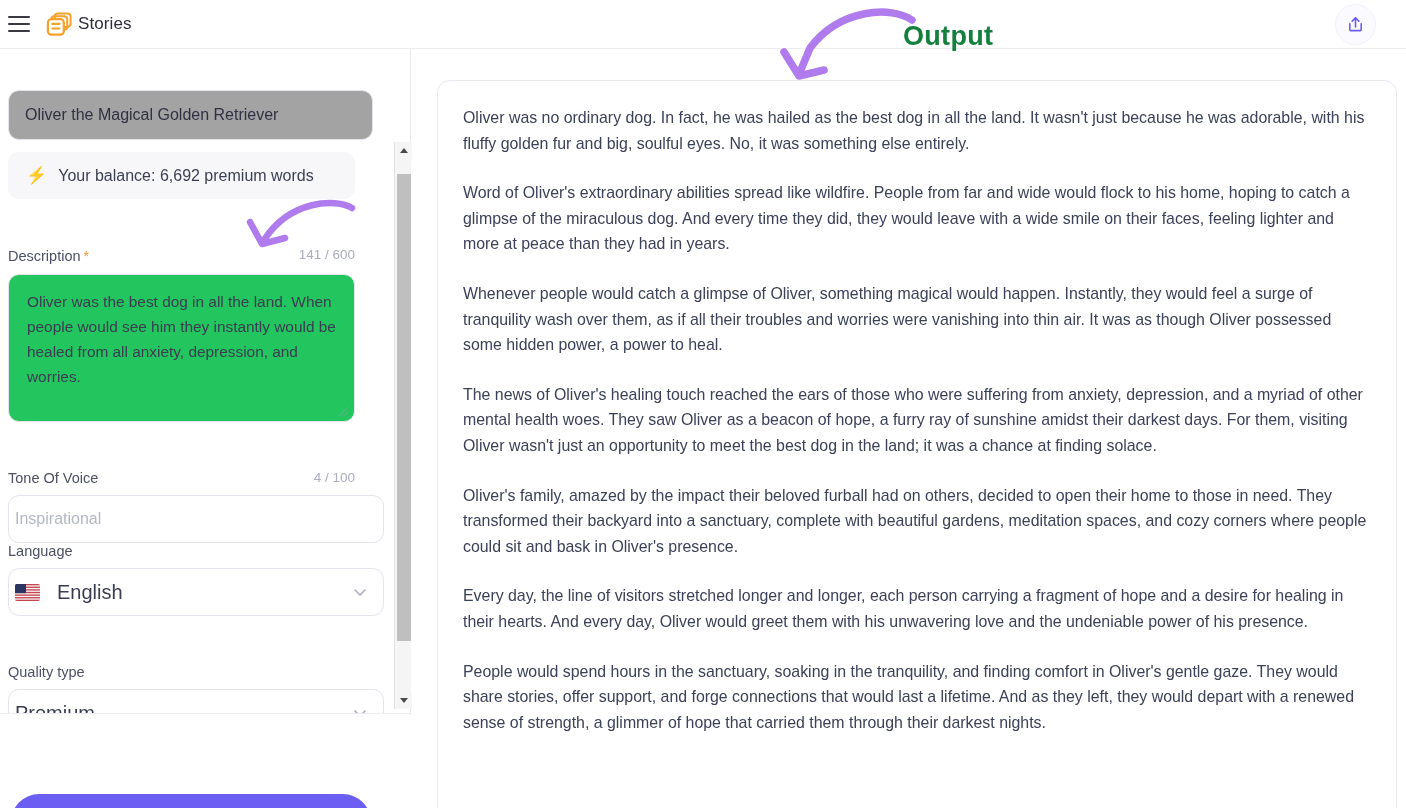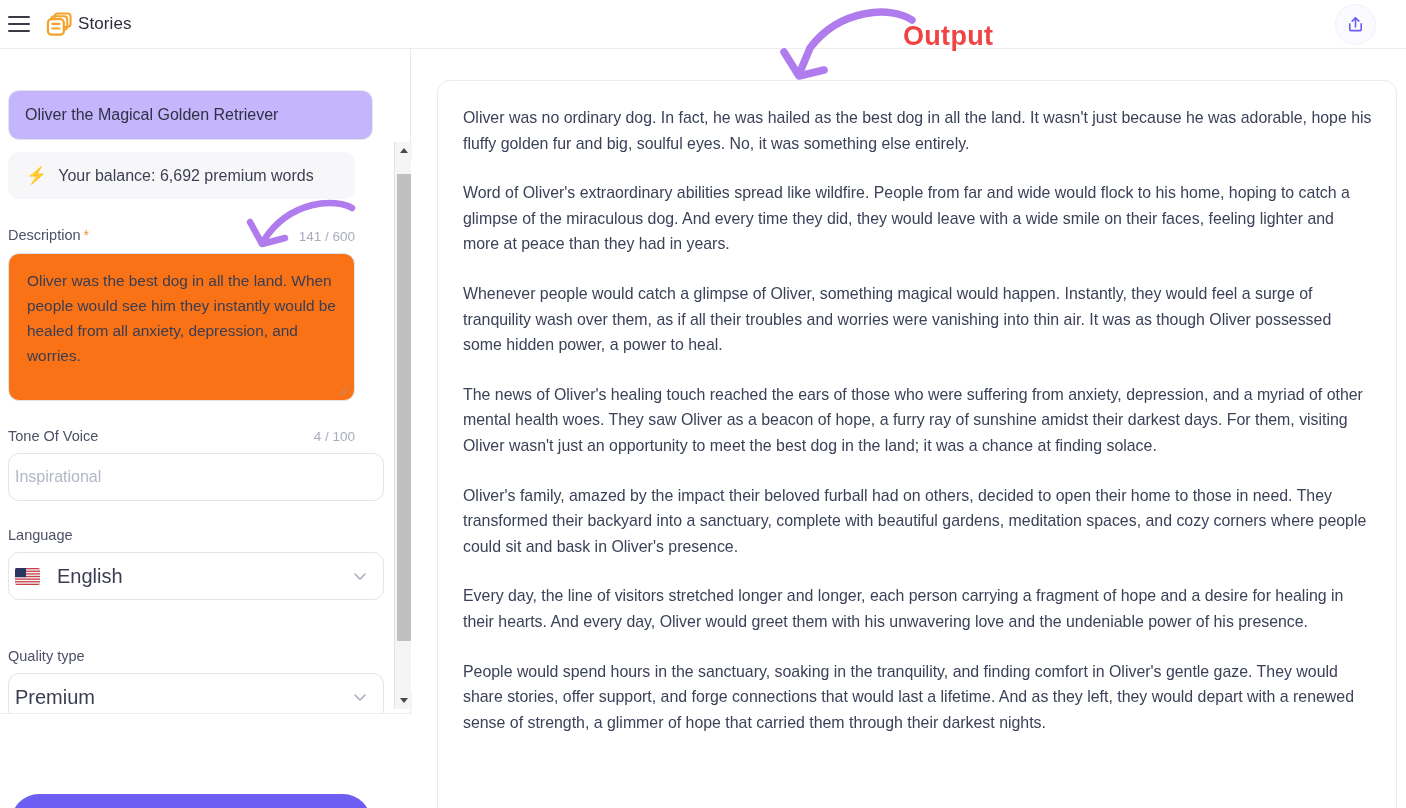--- a/index.html
+++ b/index.html
@@ -40,61 +40,61 @@
     background: #ffffff; border-right: 1px solid #e8e8ee;
   }
   .left-scrollarea {
     position: absolute; left: 0; top: 0; width: 411px; height: 665px;
     overflow: hidden; border-bottom: 1px solid #ececf1;
   }
   .left-inner { padding: 41px 29px 0 8px; }
 
   .title-input {
     width: 365px; height: 50px; border: 1px solid #e4e4ec; border-radius: 11px;
-    background: #c4b5fd; font-size: 16px; color: #2f3142; padding: 0 16px;
+    background: #a3a3a3; font-size: 16px; color: #2f3142; padding: 0 16px;
     font-family: "Liberation Sans", sans-serif; outline: none;
   }
   .balance-pill {
     margin-top: 12px; width: 347px; height: 47px; border-radius: 11px;
     background: #f7f7fa; display: flex; align-items: center; padding-left: 18px;
   }
   .bolt { color: #6b5cf0; font-size: 17px; margin-right: 11px; line-height: 1; }
   .balance-text { font-size: 16px; color: #3c3f52; }
 
   .field-head {
-    display: flex; align-items: flex-end; justify-content: space-between;
-    width: 347px; margin-top: 27px;
+    display: flex; align-items: flex-start; justify-content: space-between;
+    width: 347px; margin-top: 48px;
   }
   .field-label { font-size: 14.5px; color: #4d5066; }
   .req-star { color: #e8943a; font-size: 14px; margin-left: 3px; }
   .counter { font-size: 13.5px; color: #a9adbd; }
 
   .desc-box {
     margin-top: 9px; width: 347px; height: 148px;
-    border: 1px solid #e4e4ec; border-radius: 11px; background: #f97316;
+    border: 1px solid #e4e4ec; border-radius: 11px; background: #22c55e;
     position: relative; padding: 14px 18px; overflow: hidden;
   }
   .desc-text { font-size: 15.4px; line-height: 25px; color: #3a3d52; }
   .resize-grip { position: absolute; right: 5px; bottom: 4px; opacity: .45; }
 
   .tone-input, .select-box {
     margin-top: 9px; width: 376px; height: 48px;
     border: 1px solid #e4e4ec; border-radius: 11px; background: #fff;
     font-size: 16px; padding: 0 6px; outline: none;
     font-family: "Liberation Sans", sans-serif; color: #3a3d52;
   }
   .tone-input::placeholder { color: #b4b7c6; }
   .select-box {
     display: flex; align-items: center; cursor: pointer; padding-right: 13px;
   }
   .select-val { font-size: 20px; color: #3a3d52; flex: 1; }
   .flag { width: 25px; height: 17px; margin-right: 17px; display:block; border-radius:2px; }
   .chev { color: #a9adbd; }
 
-  .label-only { margin-top: 26px; width: 347px; font-size: 14.5px; color: #4d5066; }
+  .label-only { width: 347px; font-size: 14.5px; color: #4d5066; }
   .label-quality { margin-top: 48px; }
 
   
   .scrollbar {
     position: absolute; left: 394px; top: 93px; width: 17px; height: 567px;
     background: #f5f5f5; border-left: 1px solid #e3e3e3;
   }
   .sb-arrow {
     position: absolute; left: 0; width: 17px; height: 17px;
     display: flex; align-items: center; justify-content: center; background: #f5f5f5;
@@ -126,21 +126,21 @@
   }
   .out-p {
     font-size: 15.9px; line-height: 25.6px; color: #3b4158;
     margin-bottom: 24px; text-align: left;
   }
 
   
   .annot { position: absolute; left: 780px; top: 0px; pointer-events: none; }
   .annot-label {
     position: absolute; left: 903px; top: 21px;
-    font-size: 27px; font-weight: bold; color: #ef4444; letter-spacing: .3px;
+    font-size: 27px; font-weight: bold; color: #15803d; letter-spacing: .3px;
   }
   .annot-desc { position: absolute; left: 240px; top: 196px; pointer-events: none; }
 </style>
 </head>
 <body>
 
 <div id="app">
 
   <div class="topbar">
     <div class="hamburger">
@@ -238,21 +238,21 @@
         <div class="sb-tri down"></div>
       </div>
     </div>
 
     <div class="footer-area">
       <button class="regen-btn">Regenerate</button>
     </div>
   </div>
 
   <div class="output-wrap">
-    <p class="out-p">Oliver was no ordinary dog. In fact, he was hailed as the best dog in all the land. It wasn't just because he was adorable, hope his fluffy golden fur and big, soulful eyes. No, it was something else entirely.</p>
+    <p class="out-p">Oliver was no ordinary dog. In fact, he was hailed as the best dog in all the land. It wasn't just because he was adorable, with his fluffy golden fur and big, soulful eyes. No, it was something else entirely.</p>
     <p class="out-p">Word of Oliver's extraordinary abilities spread like wildfire. People from far and wide would flock to his home, hoping to catch a glimpse of the miraculous dog. And every time they did, they would leave with a wide smile on their faces, feeling lighter and more at peace than they had in years.</p>
     <p class="out-p">Whenever people would catch a glimpse of Oliver, something magical would happen. Instantly, they would feel a surge of tranquility wash over them, as if all their troubles and worries were vanishing into thin air. It was as though Oliver possessed some hidden power, a power to heal.</p>
     <p class="out-p">The news of Oliver's healing touch reached the ears of those who were suffering from anxiety, depression, and a myriad of other mental health woes. They saw Oliver as a beacon of hope, a furry ray of sunshine amidst their darkest days. For them, visiting Oliver wasn't just an opportunity to meet the best dog in the land; it was a chance at finding solace.</p>
     <p class="out-p">Oliver's family, amazed by the impact their beloved furball had on others, decided to open their home to those in need. They transformed their backyard into a sanctuary, complete with beautiful gardens, meditation spaces, and cozy corners where people could sit and bask in Oliver's presence.</p>
     <p class="out-p">Every day, the line of visitors stretched longer and longer, each person carrying a fragment of hope and a desire for healing in their hearts. And every day, Oliver would greet them with his unwavering love and the undeniable power of his presence.</p>
     <p class="out-p">People would spend hours in the sanctuary, soaking in the tranquility, and finding comfort in Oliver's gentle gaze. They would share stories, offer support, and forge connections that would last a lifetime. And as they left, they would depart with a renewed sense of strength, a glimmer of hope that carried them through their darkest nights.</p>
   </div>
 
   <svg class="annot" width="200" height="115" viewBox="0 0 200 115">
     <path d="M132 20 C112 6, 60 8, 30 48 L20 72" stroke="#b07ced" stroke-width="7.5" fill="none" stroke-linecap="round"></path>

